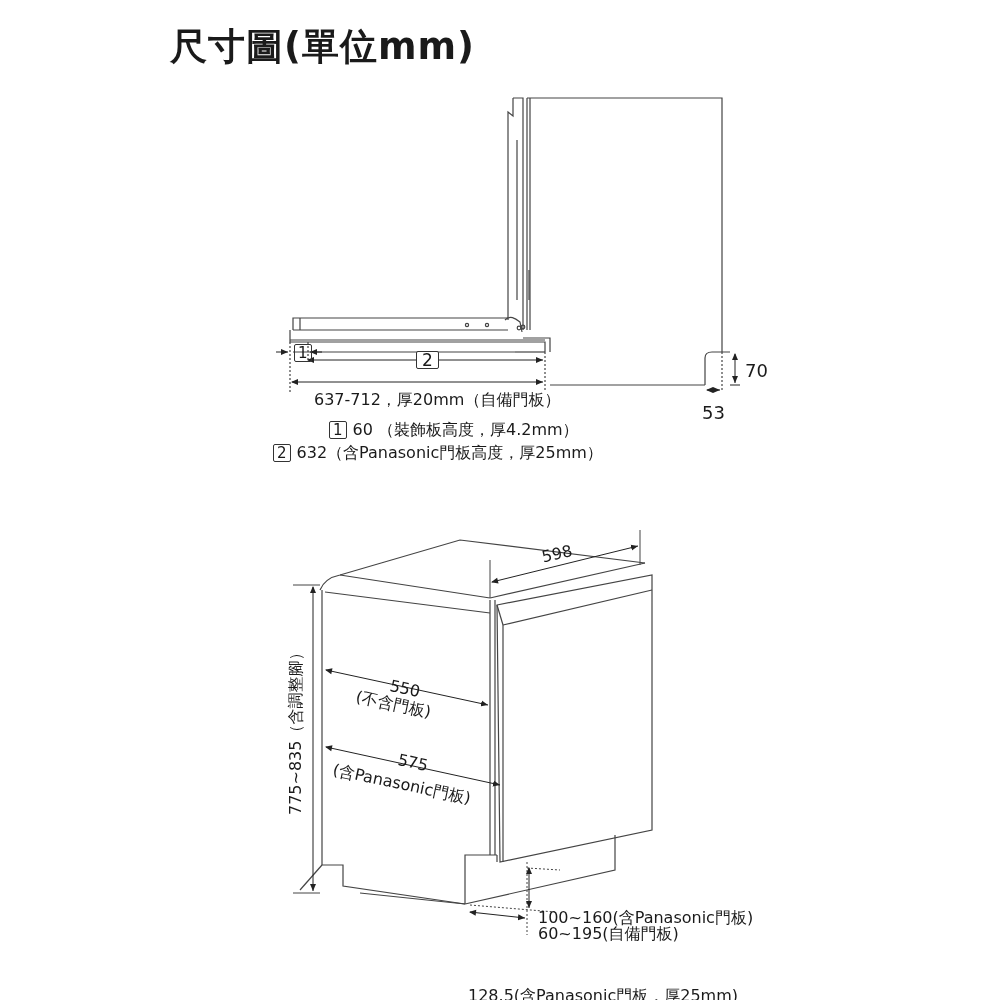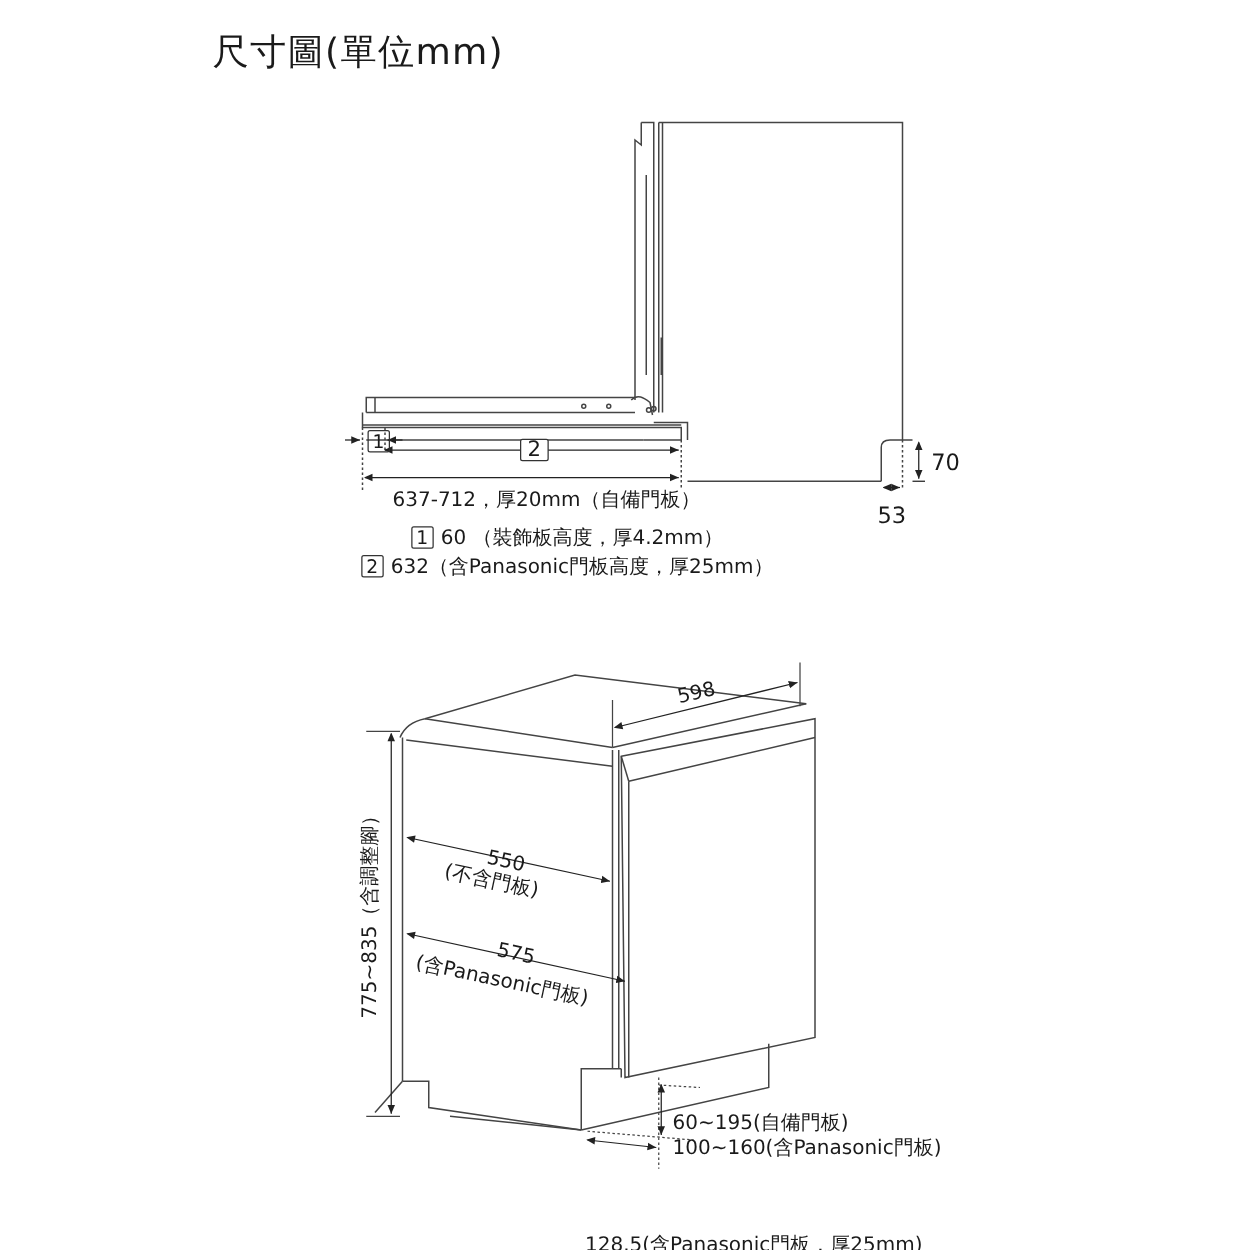--- a/index.html
+++ b/index.html
@@ -1,18 +1,18 @@
 <!DOCTYPE html>
 <html><head>
 <meta charset="utf-8">
 <style>
   html, body { margin:0; padding:0; background:#ffffff; }
   body { width:1000px; height:1000px; position:relative; overflow:hidden;
          font-family:"DejaVu Sans","Liberation Sans",sans-serif; color:#1a1a1a; }
-  .title { position:absolute; left:170px; top:22px; font-size:29px; letter-spacing:1px; font-weight:400; }
+  .title { position:absolute; left:170px; top:22px; font-size:37px; letter-spacing:1px; font-weight:700; }
   svg { position:absolute; left:0; top:0; }
   .lbl { position:absolute; white-space:nowrap; color:#1a1a1a; }
   .s16 { font-size:16px; }
   .s15 { font-size:15px; }
   .s18 { font-size:18px; }
   .box { display:inline-block; border:1px solid #333; border-radius:2px; padding:0 3px; margin-right:6px; line-height:16px; font-size:15px; }
   .vert { transform-origin:0 0; transform:rotate(-90deg); }
 </style>
 </head>
 <body>
@@ -126,29 +126,29 @@
 <div class="lbl s18" style="left:416px;top:349px;">
   <span class="box" style="background:#fff;font-size:17px;padding:0 5px;">2</span>
 </div>
 <div class="lbl s16" style="left:290px;top:390px;margin-left:24px;">637-712，厚20mm（自備門板）</div>
 <div class="lbl s18" style="left:745px;top:360px;">70</div>
 <div class="lbl s18" style="left:702px;top:402px;">53</div>
 
 <div class="lbl s16" style="left:289px;top:420px;margin-left:40px;">
   <span class="box">1</span><span>60 （裝飾板高度，厚4.2mm）</span>
 </div>
-<div class="lbl s16" style="left:289px;top:443px;">
+<div class="lbl s16" style="left:273px;top:443px;">
   <span class="box">2</span><span>632（含Panasonic門板高度，厚25mm）</span>
 </div>
 
 <div class="lbl s16" style="left:540px;top:548px;transform:rotate(-13deg);transform-origin:0 0;">598</div>
 
 <div class="lbl s16" style="left:392px;top:676px;transform:rotate(12deg);transform-origin:0 0;">550</div>
 <div class="lbl s16" style="left:358px;top:687px;transform:rotate(12deg);transform-origin:0 0;">(不含門板)</div>
 
 <div class="lbl s16" style="left:400px;top:750px;transform:rotate(12deg);transform-origin:0 0;">575</div>
 <div class="lbl s16" style="left:335px;top:760px;transform:rotate(12deg);transform-origin:0 0;">(含Panasonic門板)</div>
 
 <div class="lbl s16 vert" style="left:286px;top:815px;">775~835（含調整腳）</div>
 
 <div class="lbl s16" style="left:538px;top:908px;">100~160(含Panasonic門板)</div>
-<div class="lbl s16" style="left:538px;top:888px;">60~195(自備門板)</div>
+<div class="lbl s16" style="left:538px;top:924px;">60~195(自備門板)</div>
 <div class="lbl s16" style="left:468px;top:938px;margin-top:48px;">128.5(含Panasonic門板，厚25mm)</div>
 
 </body></html>

